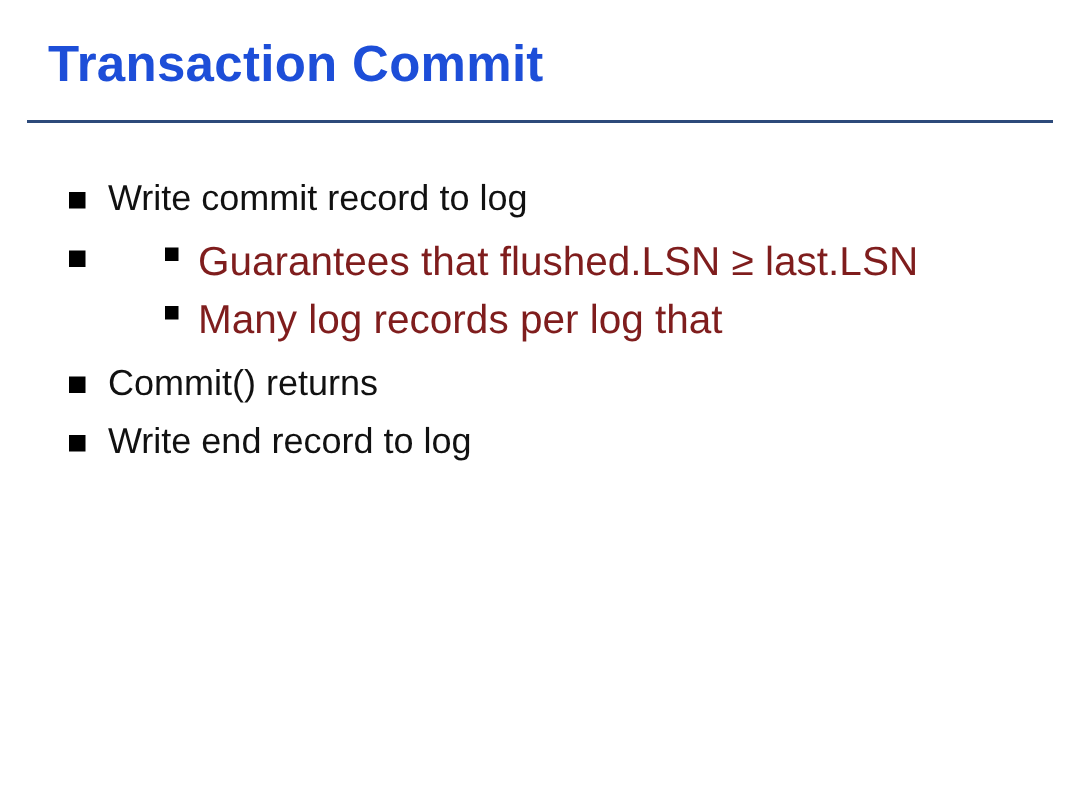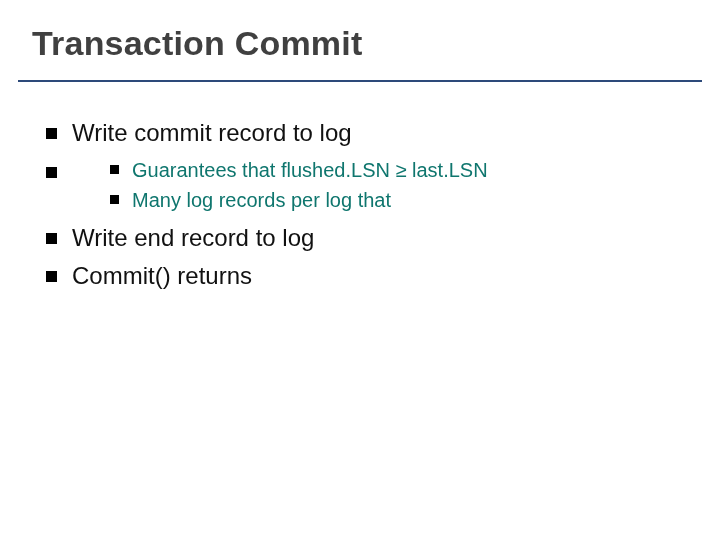--- a/index.html
+++ b/index.html
@@ -17,21 +17,21 @@
     width: 720px;
     height: 540px;
     box-sizing: border-box;
   }
   .title {
     position: absolute;
     left: 32px;
     top: 24px;
     font-size: 34px;
     font-weight: bold;
-    color: #404040;
+    color: #1d4ed8;
     letter-spacing: 0.2px;
   }
   .title-rule {
     position: absolute;
     left: 18px;
     right: 18px;
     top: 80px;
     height: 0;
     border-top: 2px solid #2d4a7a;
   }
@@ -64,23 +64,23 @@
     background: #000;
   }
   ul.level2 {
     list-style: none;
     margin: 8px 0 10px 0;
     padding: 0 0 0 34px;
   }
   ul.level2 > li {
     position: relative;
     padding-left: 26px;
-    font-size: 20px;
+    font-size: 27px;
     line-height: 1.3;
-    color: #0f766e;
+    color: #7f1d1d;
     margin-bottom: 4px;
   }
   ul.level2 > li::before {
     content: "";
     position: absolute;
     left: 4px;
     top: 8px;
     width: 9px;
     height: 9px;
     background: #000;
@@ -100,17 +100,17 @@
     <ul class="level1">
       <li>Write commit record to log</li>
       <li>
         <ul class="level2">
           <li>
             <span>Guarantees that flushed.LSN </span><span class="ge">≥</span><span> last.LSN</span>
           </li>
           <li>Many log records per log that</li>
         </ul>
       </li>
+      <li>Commit() returns</li>
       <li>Write end record to log</li>
-      <li>Commit() returns</li>
     </ul>
   </div>
 </div>
 
 </body></html>

